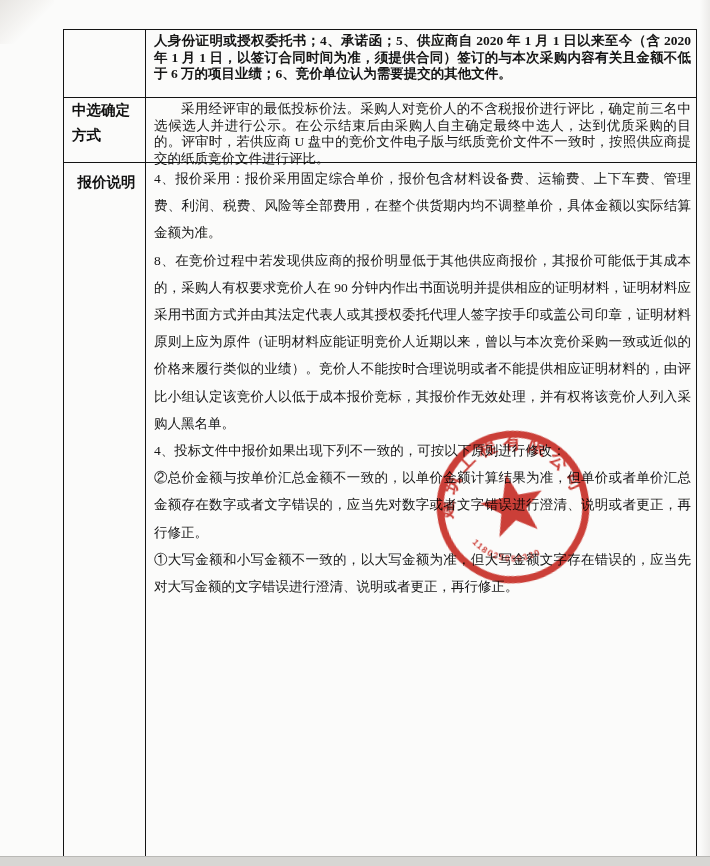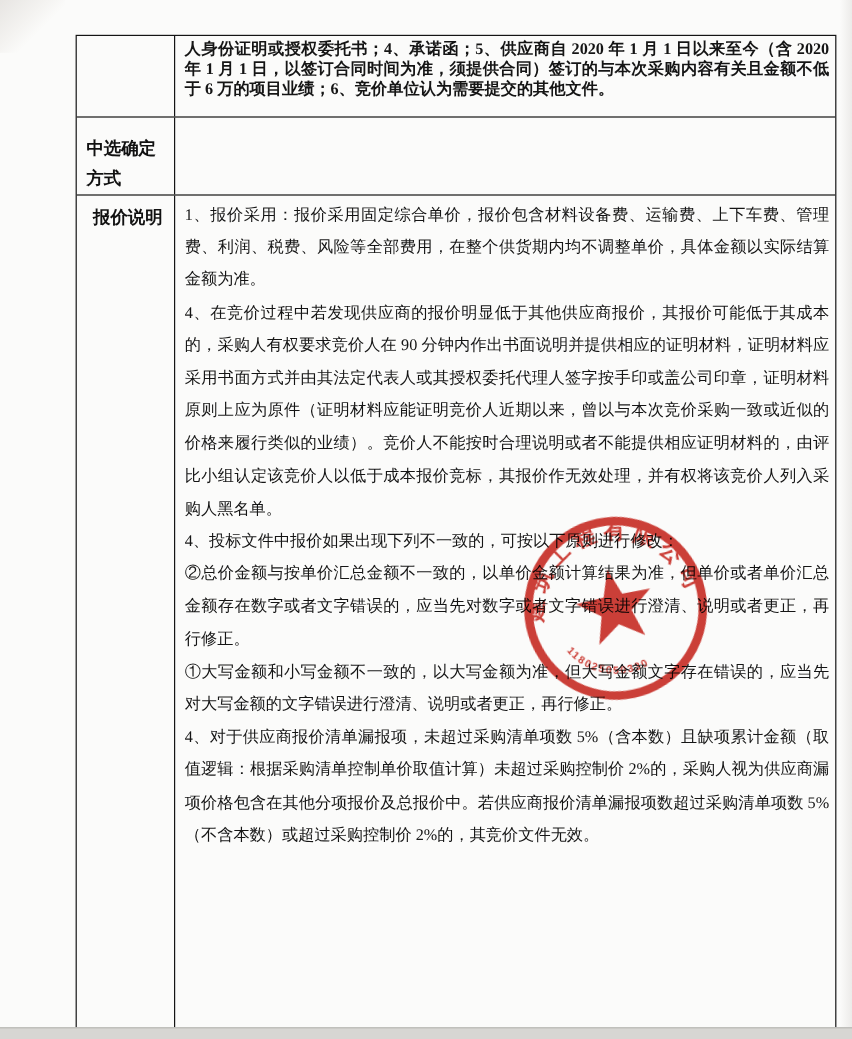--- a/index.html
+++ b/index.html
@@ -36,21 +36,21 @@
   }
   .t-row{display:flex;box-sizing:border-box;}
   .t-row + .t-row{border-top:1.6px solid #141414;}
   .hdr-cell{
     flex:0 0 82px;width:82px;box-sizing:border-box;
     border-right:1.6px solid #141414;
     font-weight:700;font-size:14.5px;color:#111;
     display:flex;flex-direction:column;
   }
   .hdr-inner{padding:6px 4px 0 8px;line-height:25px;word-break:break-all;}
-  .hdr-mid{justify-content:flex-end;}
+  .hdr-mid{justify-content:flex-start;}
   .hdr-mid .hdr-inner{padding-top:0;}
   .hdr-top .hdr-inner{padding-top:7px;text-align:center;word-break:keep-all;}
   .body-cell{
     flex:1;box-sizing:border-box;
     padding:3px 5px 2px 8px;
     font-size:13.5px;color:#151515;
     text-align:justify;
   }
   .tight .body-cell{line-height:16.6px;}
   .row-1{height:67px;}
@@ -84,33 +84,35 @@
       <div class="hdr-cell"></div>
       <div class="body-cell bold">
         <p>人身份证明或授权委托书；4、承诺函；5、供应商自 2020 年 1 月 1 日以来至今（含 2020 年 1 月 1 日，以签订合同时间为准，须提供合同）签订的与本次采购内容有关且金额不低于 6 万的项目业绩；6、竞价单位认为需要提交的其他文件。</p>
       </div>
     </div>
 
     <div class="t-row tight row-2">
       <div class="hdr-cell hdr-mid">
         <div class="hdr-inner">中选确定方式</div>
       </div>
+      <div class="body-cell">
+        <p class="indent">采用经评审的最低投标价法。采购人对竞价人的不含税报价进行评比，确定前三名中选候选人并进行公示。在公示结束后由采购人自主确定最终中选人，达到优质采购的目的。评审时，若供应商 U 盘中的竞价文件电子版与纸质竞价文件不一致时，按照供应商提交的纸质竞价文件进行评比。</p>
+      </div>
     </div>
 
     <div class="t-row row-3">
       <div class="hdr-cell hdr-top">
         <div class="hdr-inner">报价说明</div>
       </div>
       <div class="body-cell">
-        <p>1、报价采用：报价采用固定综合单价，报价包含材料设备费、运输费、上下车费、管理费、利润、税费、风险等全部费用，在整个供货期内均不调整单价，具体金额以实际结算金额为准。</p>
-        <p>4、在竞价过程中若发现供应商的报价明显低于其他供应商报价，其报价可能低于其成本的，采购人有权要求竞价人在 90 分钟内作出书面说明并提供相应的证明材料，证明材料应采用书面方式并由其法定代表人或其授权委托代理人签字按手印或盖公司印章，证明材料原则上应为原件（证明材料应能证明竞价人近期以来，曾以与本次竞价采购一致或近似的价格来履行类似的业绩）。竞价人不能按时合理说明或者不能提供相应证明材料的，由评比小组认定该竞价人以低于成本报价竞标，其报价作无效处理，并有权将该竞价人列入采购人黑名单。</p>
+        <p>4、报价采用：报价采用固定综合单价，报价包含材料设备费、运输费、上下车费、管理费、利润、税费、风险等全部费用，在整个供货期内均不调整单价，具体金额以实际结算金额为准。</p>
+        <p>8、在竞价过程中若发现供应商的报价明显低于其他供应商报价，其报价可能低于其成本的，采购人有权要求竞价人在 90 分钟内作出书面说明并提供相应的证明材料，证明材料应采用书面方式并由其法定代表人或其授权委托代理人签字按手印或盖公司印章，证明材料原则上应为原件（证明材料应能证明竞价人近期以来，曾以与本次竞价采购一致或近似的价格来履行类似的业绩）。竞价人不能按时合理说明或者不能提供相应证明材料的，由评比小组认定该竞价人以低于成本报价竞标，其报价作无效处理，并有权将该竞价人列入采购人黑名单。</p>
         <p>4、投标文件中报价如果出现下列不一致的，可按以下原则进行修改：</p>
         <p>②总价金额与按单价汇总金额不一致的，以单价金额计算结果为准，但单价或者单价汇总金额存在数字或者文字错误的，应当先对数字或者文字错误进行澄清、说明或者更正，再行修正。</p>
         <p>①大写金额和小写金额不一致的，以大写金额为准，但大写金额文字存在错误的，应当先对大写金额的文字错误进行澄清、说明或者更正，再行修正。</p>
-        <p>4、对于供应商报价清单漏报项，未超过采购清单项数 5%（含本数）且缺项累计金额（取值逻辑：根据采购清单控制单价取值计算）未超过采购控制价 2%的，采购人视为供应商漏项价格包含在其他分项报价及总报价中。若供应商报价清单漏报项数超过采购清单项数 5%（不含本数）或超过采购控制价 2%的，其竞价文件无效。</p>
       </div>
     </div>
 
   </div>
 
   <div class="stamp">
     <svg viewBox="0 0 200 200" xmlns="http://www.w3.org/2000/svg">
       <defs>
         <path id="arcTop" d="M 22 104 A 78 78 0 0 1 178 104" fill="none"></path>
         <path id="arcBottom" d="M 36 124 A 68 68 0 0 0 164 124" fill="none"></path>

